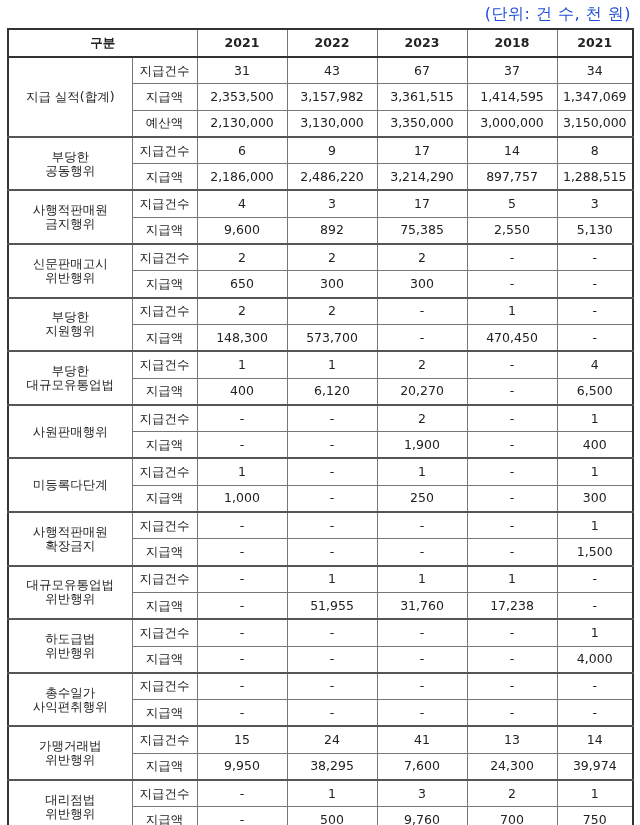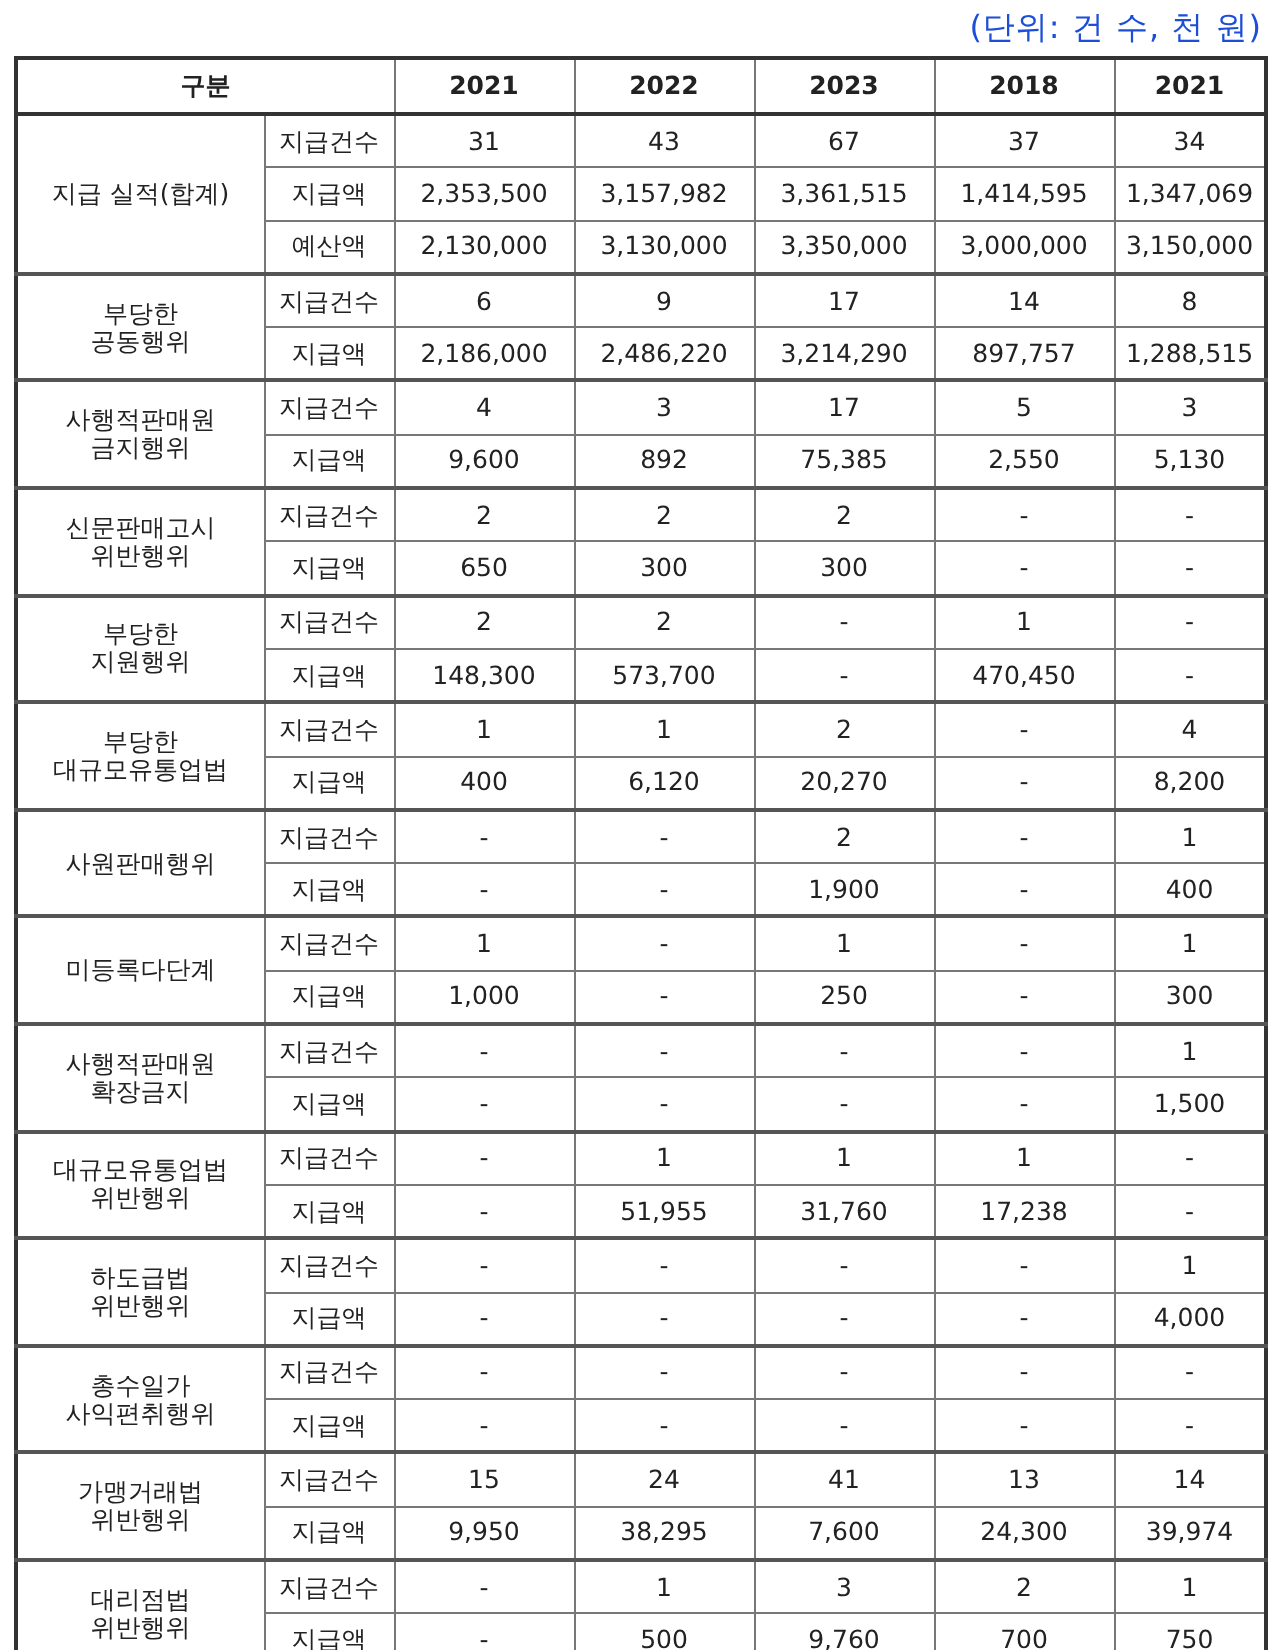--- a/index.html
+++ b/index.html
@@ -162,21 +162,21 @@
         <td class="dot-l">2</td>
         <td class="dot-l">-</td>
         <td class="dot-l">4</td>
       </tr>
       <tr>
         <td class="sub">지급액</td>
         <td>400</td>
         <td class="dot-l">6,120</td>
         <td class="dot-l">20,270</td>
         <td class="dot-l">-</td>
-        <td class="dot-l">8,200</td>
+        <td class="dot-l">6,500</td>
       </tr>
       <tr class="grp-start">
         <td class="cat" rowspan="2">
           <div>사원판매행위</div>
         </td>
         <td class="sub">지급건수</td>
         <td>-</td>
         <td class="dot-l">-</td>
         <td class="dot-l">2</td>
         <td class="dot-l">-</td>

